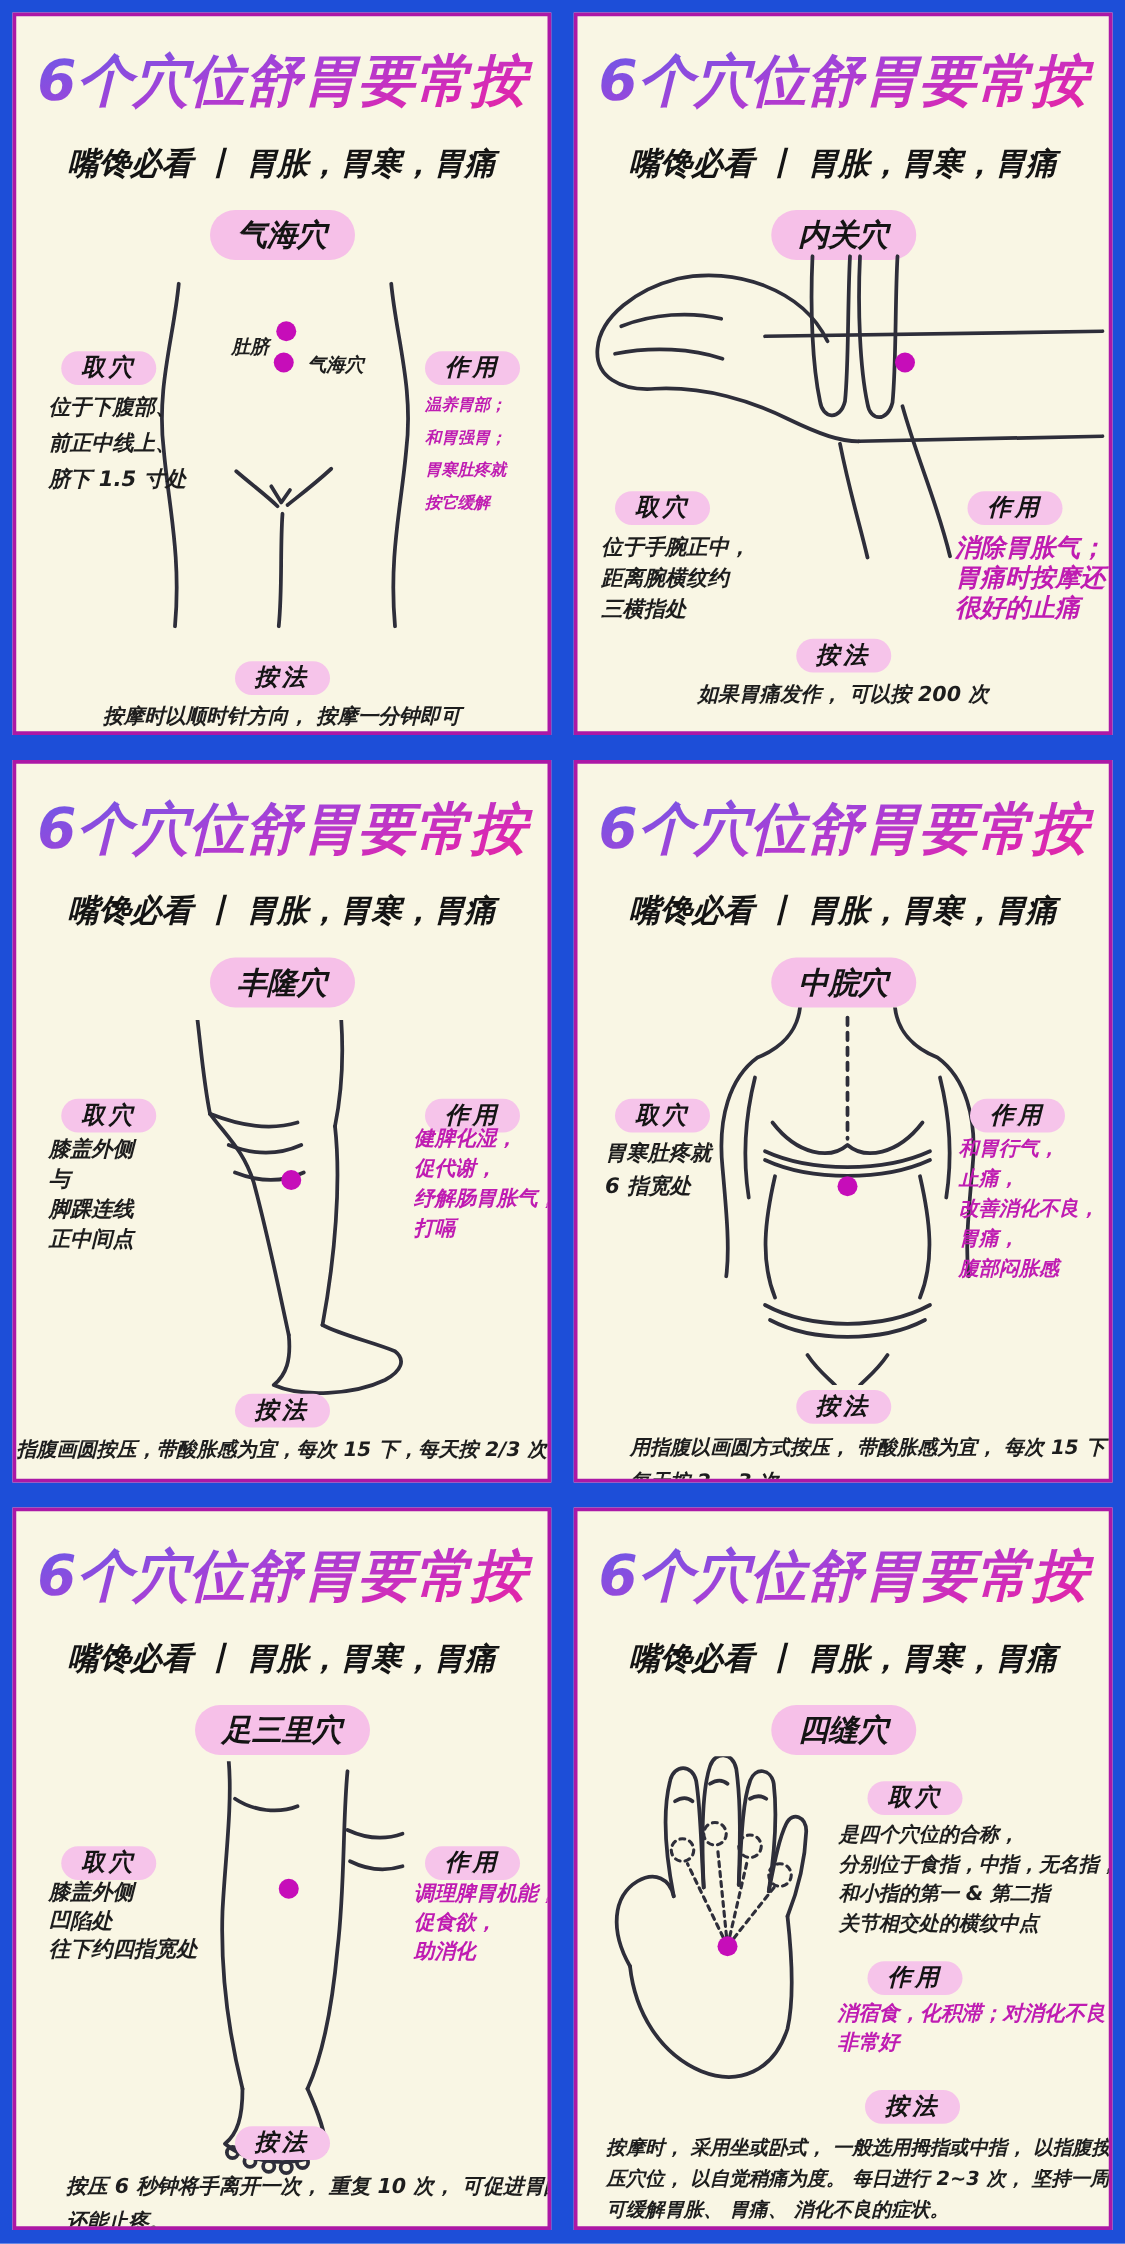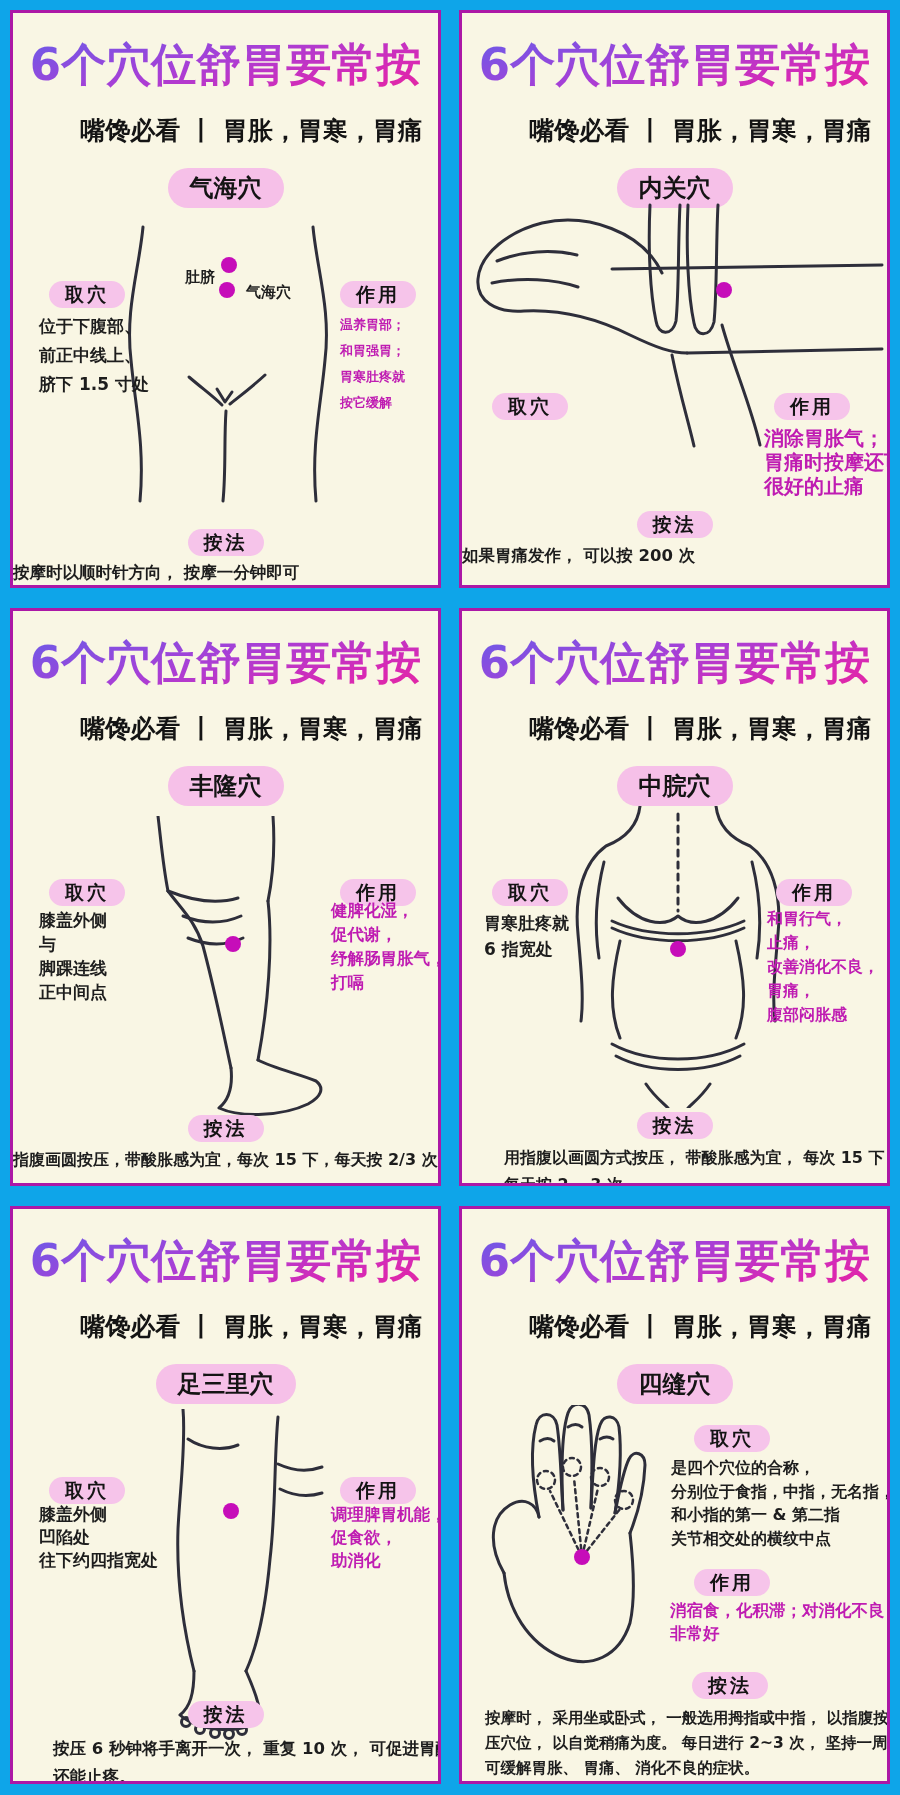--- a/index.html
+++ b/index.html
@@ -1,35 +1,35 @@
 <!DOCTYPE html>
 <html><head>
 <meta charset="utf-8">
 <style>
   html,body{margin:0;padding:0;}
   body{background:#ffffff;font-family:"DejaVu Sans","Liberation Sans",sans-serif;}
-  .poster{width:900px;height:1795px;background:#0ea5e9;display:grid;
+  .poster{width:900px;height:1795px;background:#1d4ed8;display:grid;
     grid-template-columns:431px 431px;grid-template-rows:578px 578px 578px;
-    gap:20px 18px;padding:10px;box-sizing:border-box;}
+    gap:20px 18px;padding:10px;box-sizing:border-box;font-style:italic;}
   .panel{position:relative;background:#f9f6e4;border:3px solid #ac18a6;box-sizing:border-box;overflow:hidden;}
   .title{position:absolute;top:22px;left:0;width:100%;text-align:center;
     font-size:45px;font-weight:800;letter-spacing:0px;white-space:nowrap;
     background:linear-gradient(165deg,#7158e6 8%,#a83fd6 45%,#d829b4 78%,#e5269f 100%);
     -webkit-background-clip:text;background-clip:text;color:transparent;}
   .subtitle{position:absolute;top:101px;left:0;width:100%;text-align:center;
-    font-size:25px;font-weight:800;color:#141414;white-space:nowrap;padding-left:26px;}
+    font-size:25px;font-weight:800;color:#141414;white-space:nowrap;}
   .point-badge{position:absolute;top:155px;left:50%;transform:translateX(-50%);
     background:#f6c0e8;border-radius:21px;padding:4px 22px;font-size:24px;font-weight:800;
     color:#141414;white-space:nowrap;}
   .pill{position:absolute;width:76px;height:27px;border-radius:14px;background:#f6c4ea;
     text-align:center;line-height:27px;font-size:19px;font-weight:800;color:#141414;letter-spacing:3px;}
   .pill.center{left:50%;transform:translateX(-50%);}
   .txt{position:absolute;color:#1d1d1d;font-weight:700;white-space:nowrap;}
   .txt.magenta{color:#bf1cb2;}
-  .txt.centered{left:0;width:100%;text-align:left;}
+  .txt.centered{left:0;width:100%;text-align:center;}
   .dot{position:absolute;width:16px;height:16px;border-radius:50%;background:#c60db9;}
   .figlabel{position:absolute;font-size:15px;font-weight:700;color:#1d1d1d;white-space:nowrap;}
   svg.art{position:absolute;}
   svg.art path, svg.art circle{fill:none;stroke:#2e2e3a;stroke-width:3;stroke-linecap:round;stroke-linejoin:round;}
   svg.art .dash{stroke-dasharray:6 6;}
   svg.art .dashsm{stroke-dasharray:4 4;stroke-width:2.5;}
 </style>
 </head>
 <body>
 
@@ -84,20 +84,25 @@
       <path d="M25,58 C50,48 80,46 105,52"></path>
       <path d="M20,80 C50,74 82,76 106,84"></path>
       <path d="M178,2 C176,45 178,90 184,118 C186,132 200,134 204,118 C207,90 206,40 208,2"></path>
       <path d="M216,2 C214,45 216,92 222,120 C224,134 238,135 242,119 C245,90 244,38 246,2"></path>
       <path d="M250,122 C262,165 278,200 288,242"></path>
       <path d="M200,152 C208,192 216,217 222,243"></path>
     </svg>
     <div class="dot" style="left:254px;top:269px"></div>
 
     <div class="pill" style="left:30px;top:380px">取穴</div>
+    <div class="txt" style="left:19px;top:413px;font-size:17px;line-height:25px">
+      <div>位于手腕正中，</div>
+      <div>距离腕横纹约</div>
+      <div>三横指处</div>
+    </div>
 
     <div class="pill" style="left:312px;top:380px">作用</div>
     <div class="txt magenta" style="left:302px;top:413px;font-size:20px;line-height:24px">
       <div>消除胃胀气；</div>
       <div>胃痛时按摩还可</div>
       <div>很好的止痛</div>
     </div>
 
     <div class="pill center" style="top:498px">按法</div>
     <div class="txt centered" style="top:532px;font-size:16.5px">如果胃痛发作， 可以按 200 次</div>

